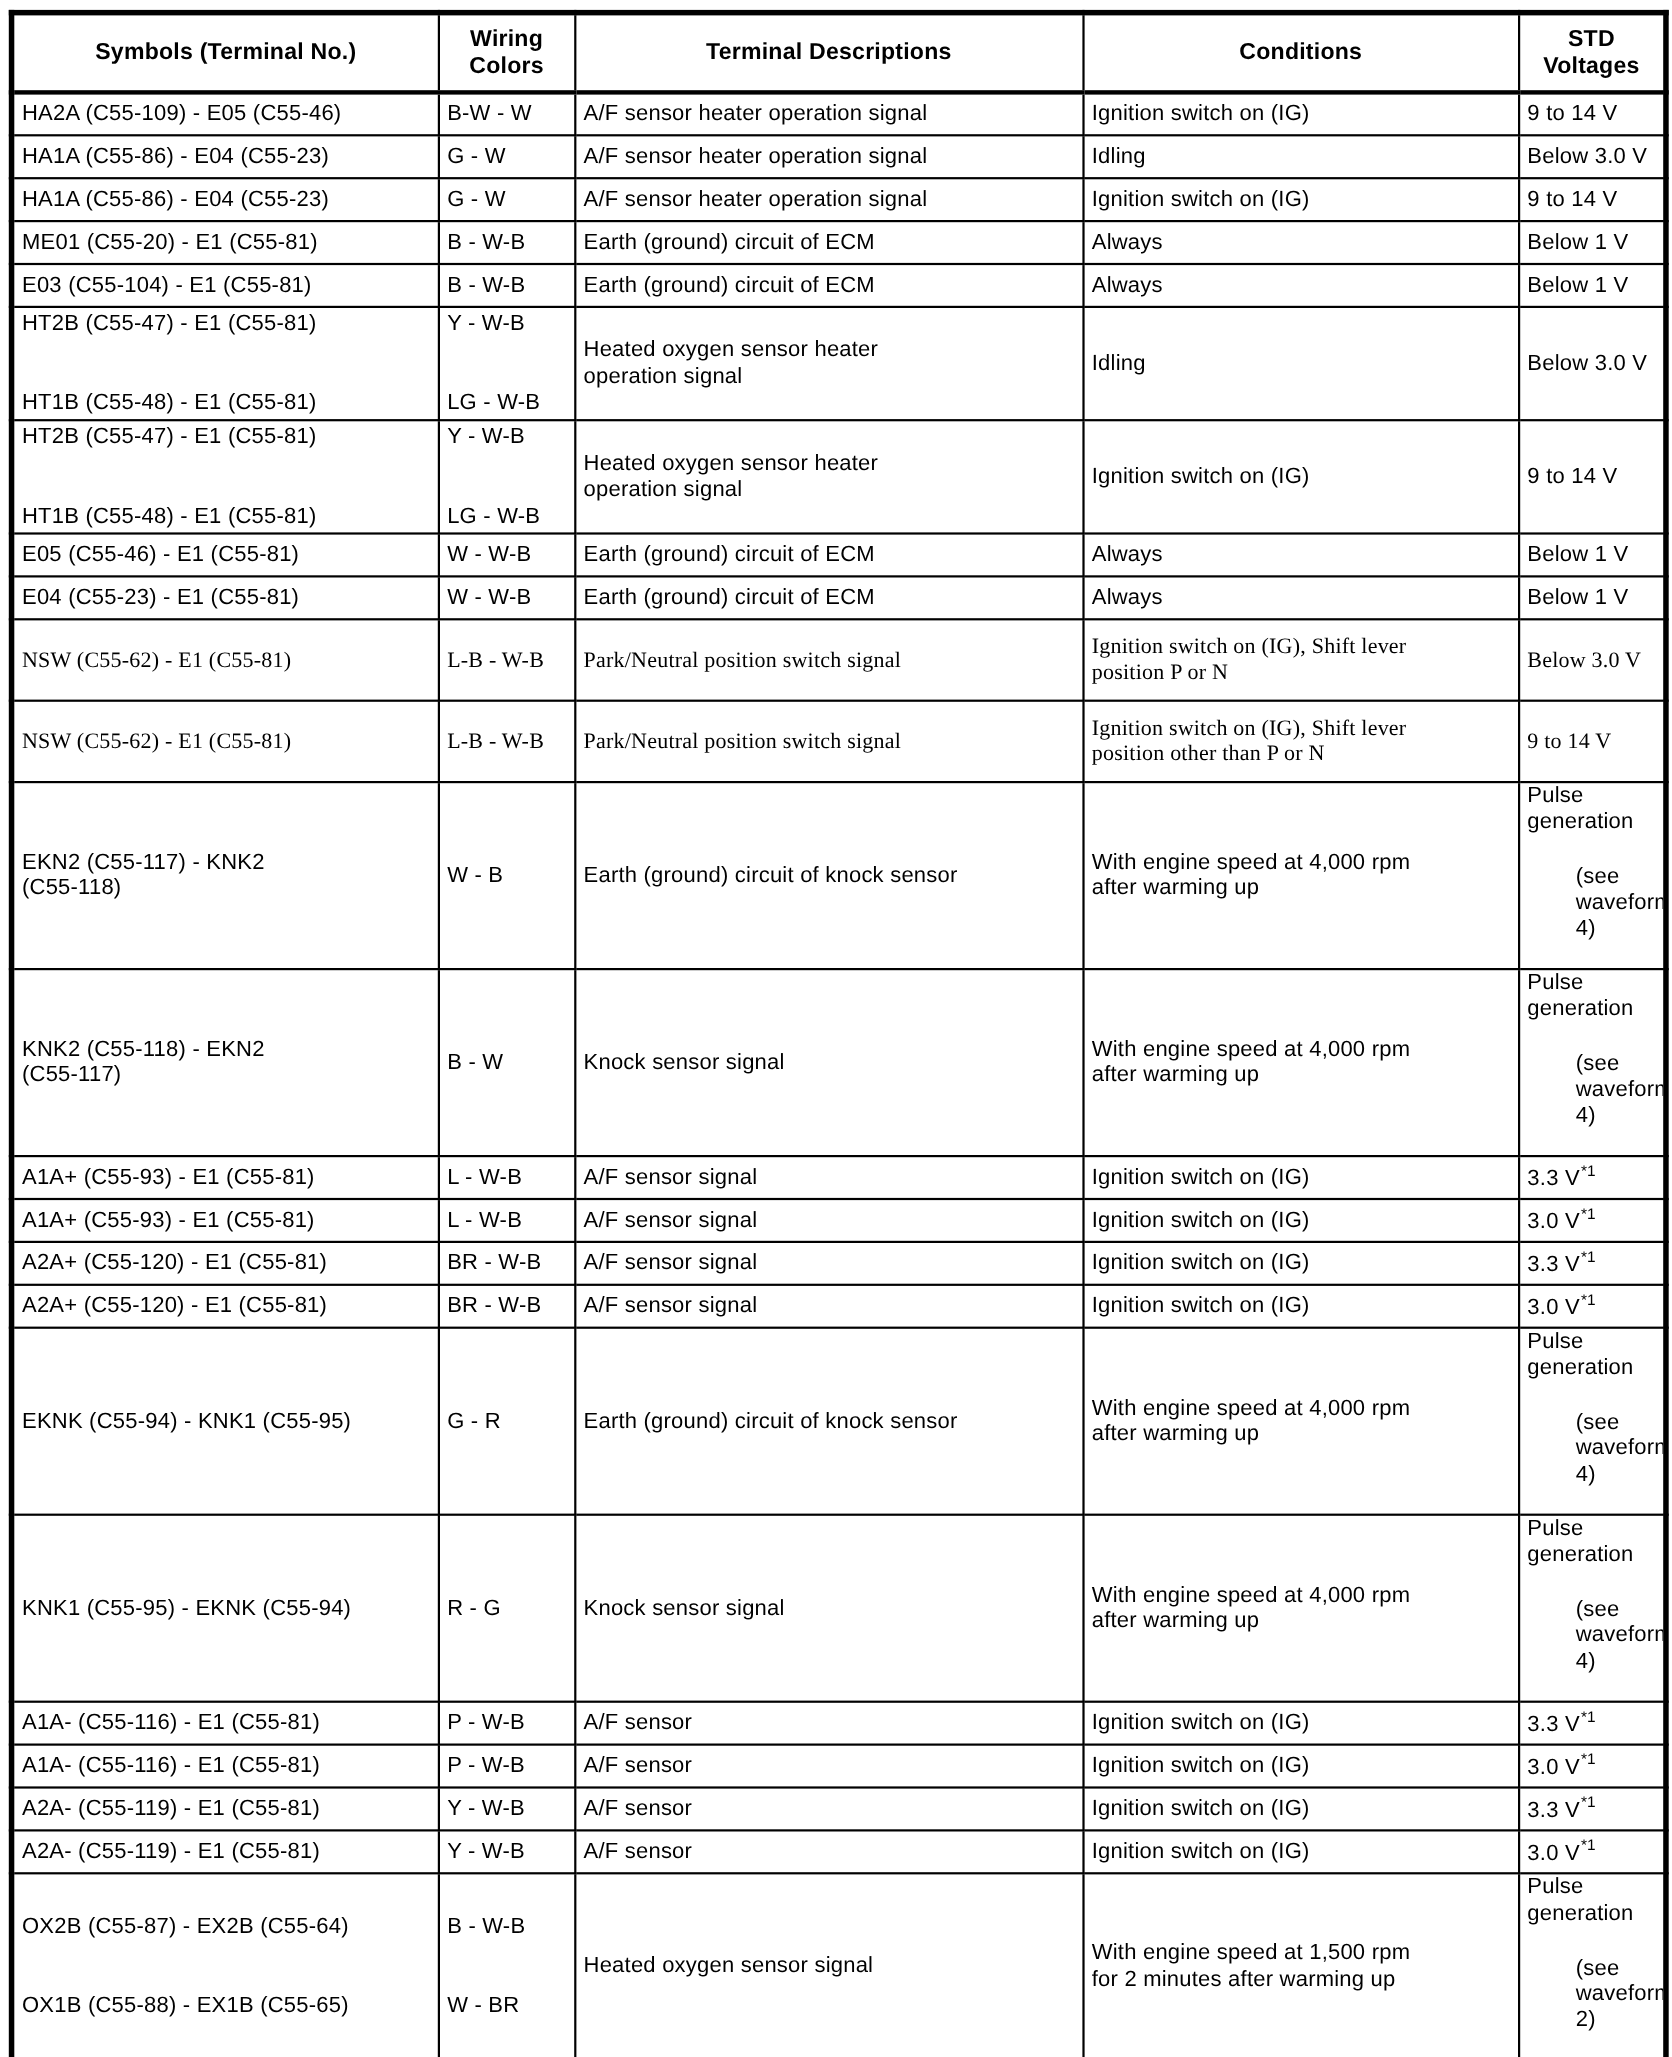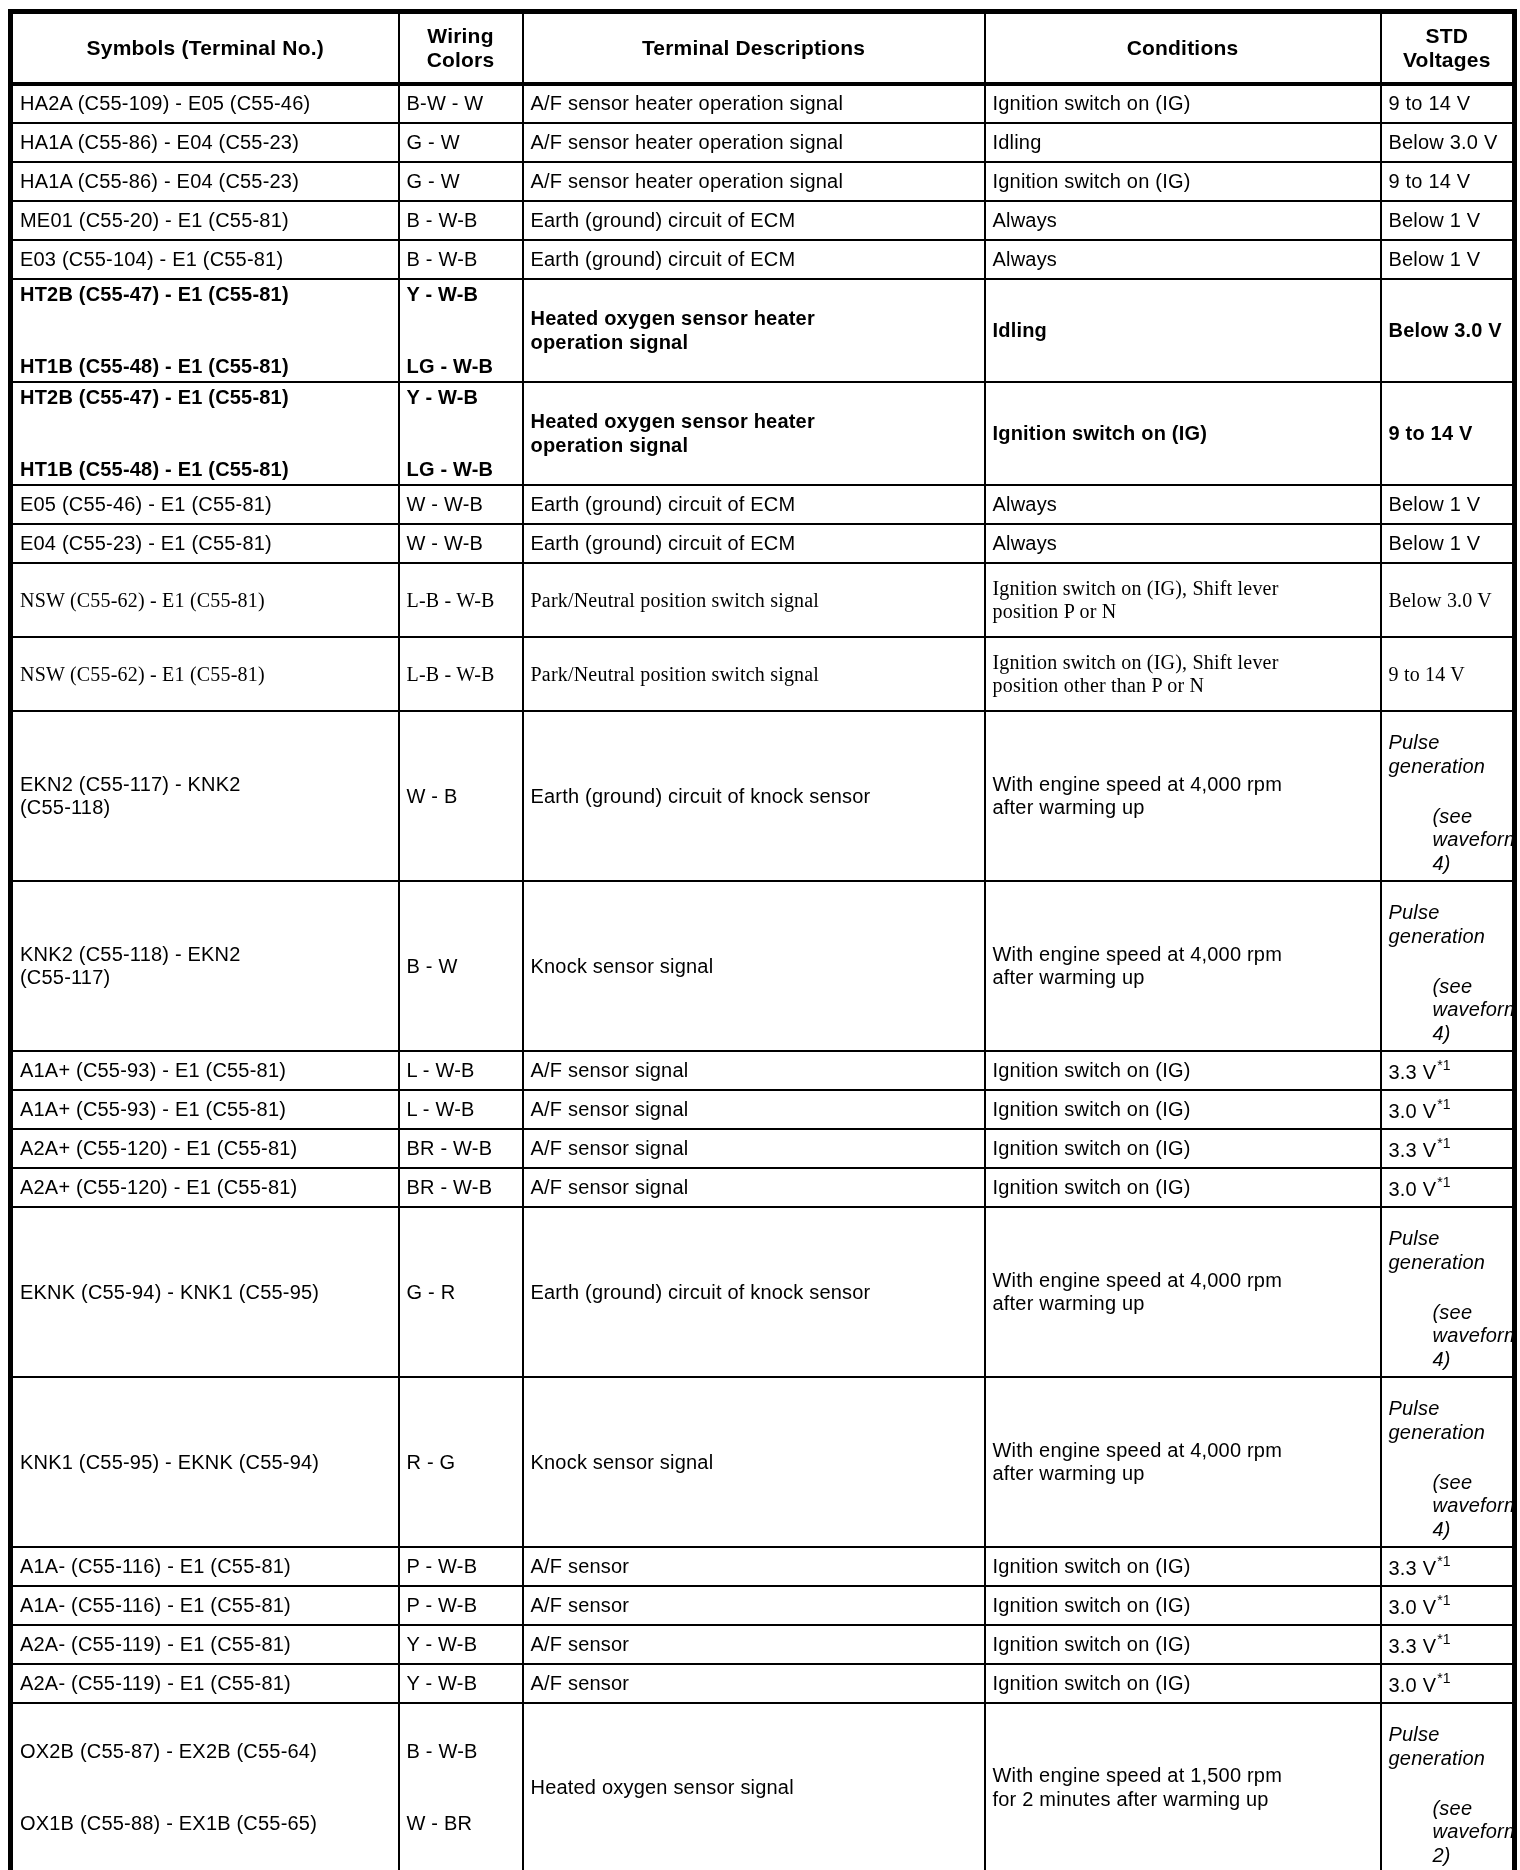--- a/index.html
+++ b/index.html
@@ -43,31 +43,30 @@
   }
   td {
     border: 2px solid #000;
     vertical-align: middle;
     padding: 3px 6px 3px 7px;
     line-height: 1.18;
     overflow: hidden;
   }
   tr.h-single { height: 39px; }
   tr.h-mid    { height: 74px; font-family: Liberation Serif, serif; }
-  tr.h-double { height: 102px; font-weight: bold; }
+  tr.h-double { height: 102px; }
   tr.h-pulse  { height: 170px; }
 
   .stack { display: block; }
   .stack .line { display: block; }
   .stack.spread .line + .line { margin-top: 48px; }
 
   td.volt-top {
     vertical-align: top;
-    padding-top: 19px;
-    font-style: italic;
+    padding-top: 0;
   }
   .volt-para + .volt-para { margin-top: 26px; margin-left: 44px; }
 
   sup.footnote {
     font-size: 14px;
     letter-spacing: 0;
     position: relative;
     top: -1px;
     margin-left: 1px;
   }

